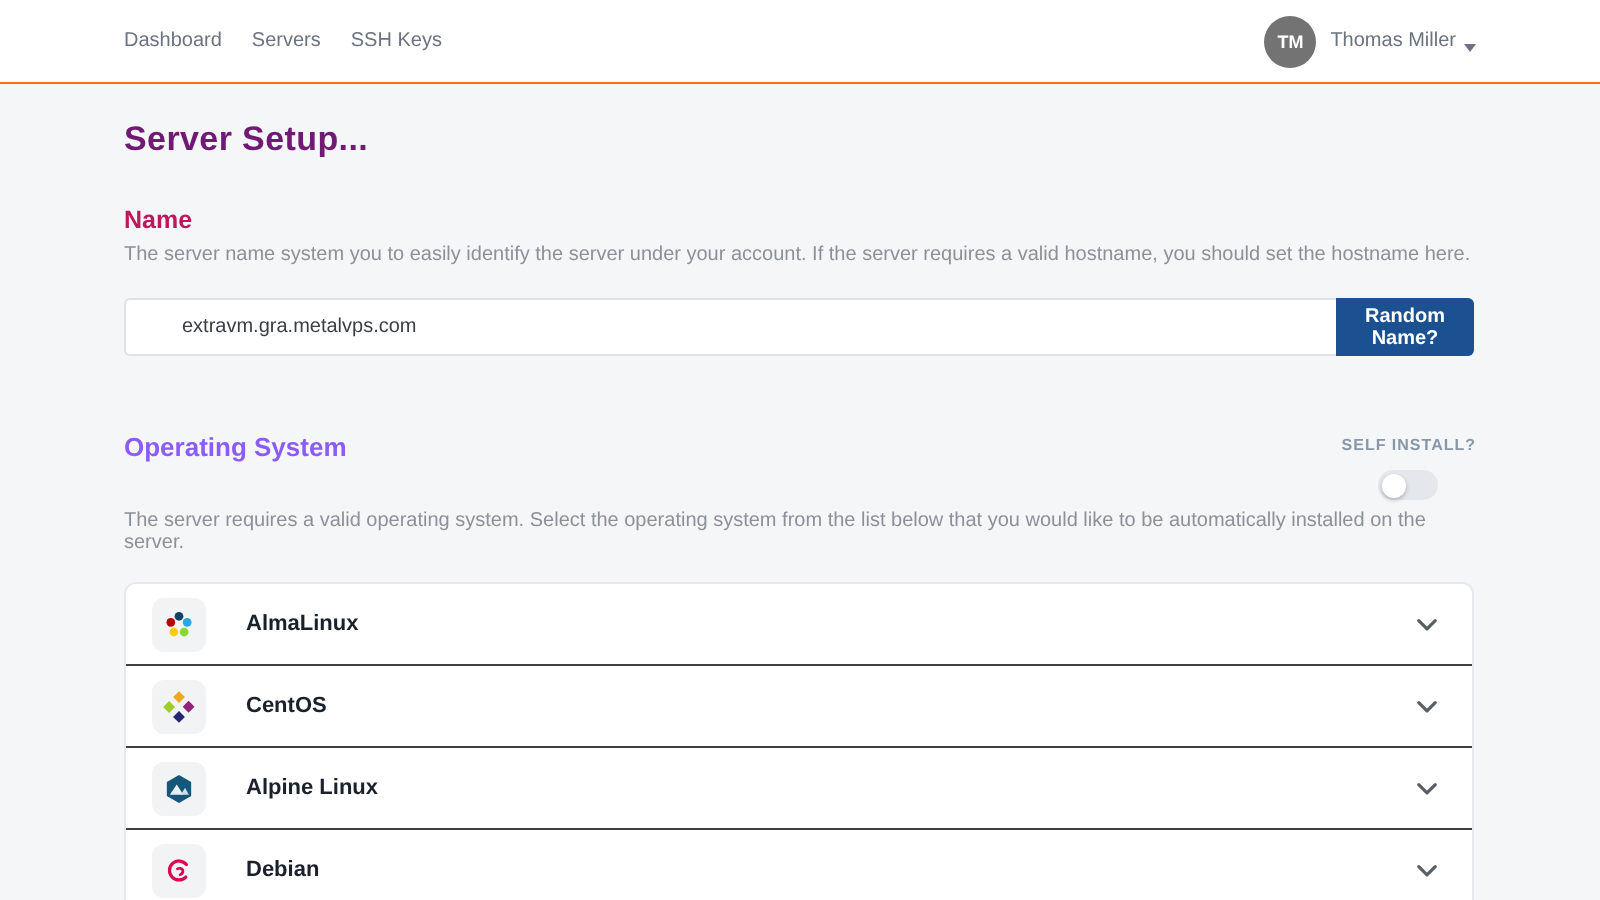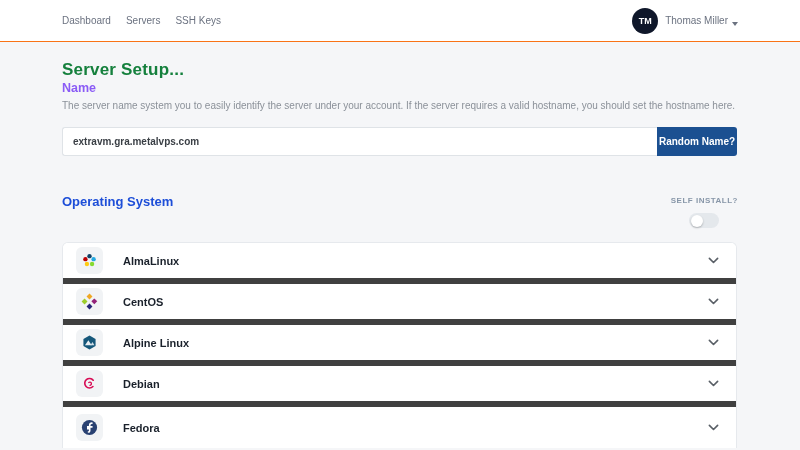--- a/index.html
+++ b/index.html
@@ -11,71 +11,70 @@
     height:42px; background:#ffffff; border-bottom:1px solid #f97316;
     display:flex; align-items:center; justify-content:space-between;
     padding:0 62px;
   }
   .nav { display:flex; gap:15px; }
   .nav a {
     font-size:10px; color:#6b7280; text-decoration:none; cursor:pointer;
   }
   .user { display:flex; align-items:center; gap:7px; cursor:pointer; }
   .avatar {
-    width:26px; height:26px; border-radius:50%; background:#0f172a;
+    width:26px; height:26px; border-radius:50%; background:#737373;
     color:#ffffff; font-size:9px; font-weight:bold;
     display:flex; align-items:center; justify-content:center;
   }
   .user-name { font-size:10px; color:#6b7280; display:flex; align-items:flex-end; gap:4px; }
   .caret-down { width:0; height:0; border-left:3.5px solid transparent;
     border-right:3.5px solid transparent; border-top:4px solid #6b7280; display:inline-block; }
 
   
   .main { padding:18px 62px 0 62px; }
-  .page-title { font-size:17px; font-weight:bold; color:#15803d; letter-spacing:.2px; }
-
-  .section-heading { font-size:12.5px; font-weight:bold; color:#8b5cf6; margin-top:1px; }
+  .page-title { font-size:17px; font-weight:bold; color:#701a75; letter-spacing:.2px; }
+
+  .section-heading { font-size:12.5px; font-weight:bold; color:#be185d; margin-top:23px; }
   .section-desc { font-size:10px; color:#8b9199; margin-top:5px; }
 
   .input-group { display:flex; margin-top:16px; height:29px; width:675px; }
   .input-group input {
     flex:1; border:1px solid #dfe3e7; border-right:none; border-radius:3px 0 0 3px;
-    padding:0 10px; font-size:10px; color:#3a3f45; outline:none; background:#fff;
+    padding:0 28px; font-size:10px; color:#3a3f45; outline:none; background:#fff;
     font-family:"Liberation Sans","DejaVu Sans",sans-serif;
-    font-weight:bold;
   }
   .btn-primary {
-    width:80px; border:none; background:#1b5091; color:#ffffff;
+    width:69px; border:none; background:#1b5091; color:#ffffff;
     font-size:10px; font-weight:bold; border-radius:0 3px 3px 0; cursor:pointer;
     font-family:"Liberation Sans","DejaVu Sans",sans-serif;
   }
 
   .os-header { display:flex; align-items:flex-start; justify-content:space-between; margin-top:38px; }
-  .os-heading { font-size:13px; font-weight:bold; color:#1d4ed8; }
+  .os-heading { font-size:13px; font-weight:bold; color:#8b5cf6; }
   .self-install { display:flex; align-items:center; gap:8px; margin-top:2px;flex-direction:column; }
   .self-install-label {
     font-size:8px; font-weight:bold; color:#8796a8; letter-spacing:.5px; text-transform:uppercase;
   }
   .toggle {
     width:30px; height:15px; border-radius:8px; background:#e4e8ec; position:relative; cursor:pointer;
   }
   .toggle .knob {
     position:absolute; top:1.5px; left:2px; width:12px; height:12px; border-radius:50%;
     background:#ffffff; box-shadow:0 1px 2px rgba(0,0,0,.25);
   }
 
   
   .os-card {
     margin-top:14px; width:675px; background:#ffffff;
     border:1px solid #e6e9ed; border-bottom:none; border-radius:6px 6px 0 0;
     overflow:hidden;
   }
   .os-row {
     height:41px; display:flex; align-items:center; padding:0 16px 0 13px;
-    border-bottom:6px solid #404040; cursor:pointer; background:#ffffff;
+    border-bottom:1px solid #404040; cursor:pointer; background:#ffffff;
   }
   .os-row:last-child { border-bottom:none; }
   .os-icon-tile {
     width:27px; height:27px; border-radius:6px; background:#f1f3f5;
     display:flex; align-items:center; justify-content:center; flex:0 0 auto;
   }
   .os-label { font-size:11px; font-weight:bold; color:#1a212b; margin-left:20px; }
   .os-chevron { margin-left:auto; display:flex; align-items:center; }
 </style>
 </head>
@@ -109,20 +108,21 @@
 
   <div class="os-header">
     <h2 class="os-heading">Operating System</h2>
     <div class="self-install">
       <span class="self-install-label">SELF INSTALL?</span>
       <div class="toggle">
         <div class="knob"></div>
       </div>
     </div>
   </div>
+  <p class="section-desc">The server requires a valid operating system. Select the operating system from the list below that you would like to be automatically installed on the server.</p>
 
   <div class="os-card">
   <div class="os-row">
     <span class="os-icon-tile">
       <span class="os-icon" style="display: flex;">
             <svg width="19" height="19" viewBox="0 0 20 20">
               <circle cx="10" cy="5.4" r="2.3" fill="#0f4266"></circle>
               <circle cx="5.7" cy="8.6" r="2.3" fill="#bc0102"></circle>
               <circle cx="7.3" cy="13.7" r="2.3" fill="#ffcb12"></circle>
               <circle cx="12.7" cy="13.7" r="2.3" fill="#86da2f"></circle>

